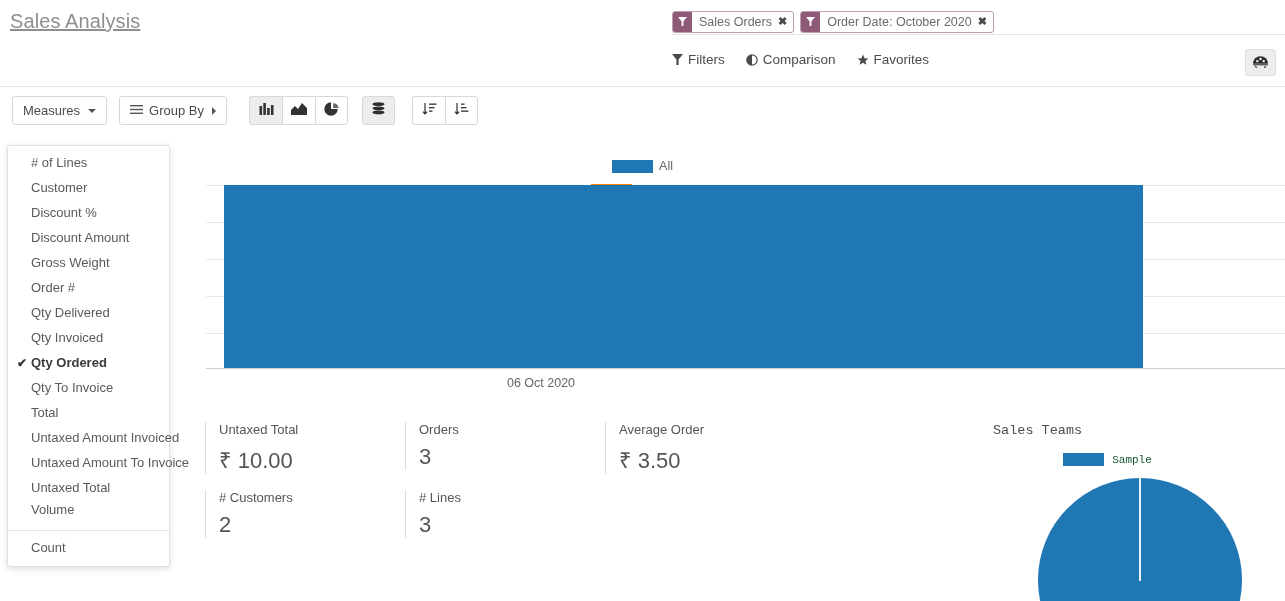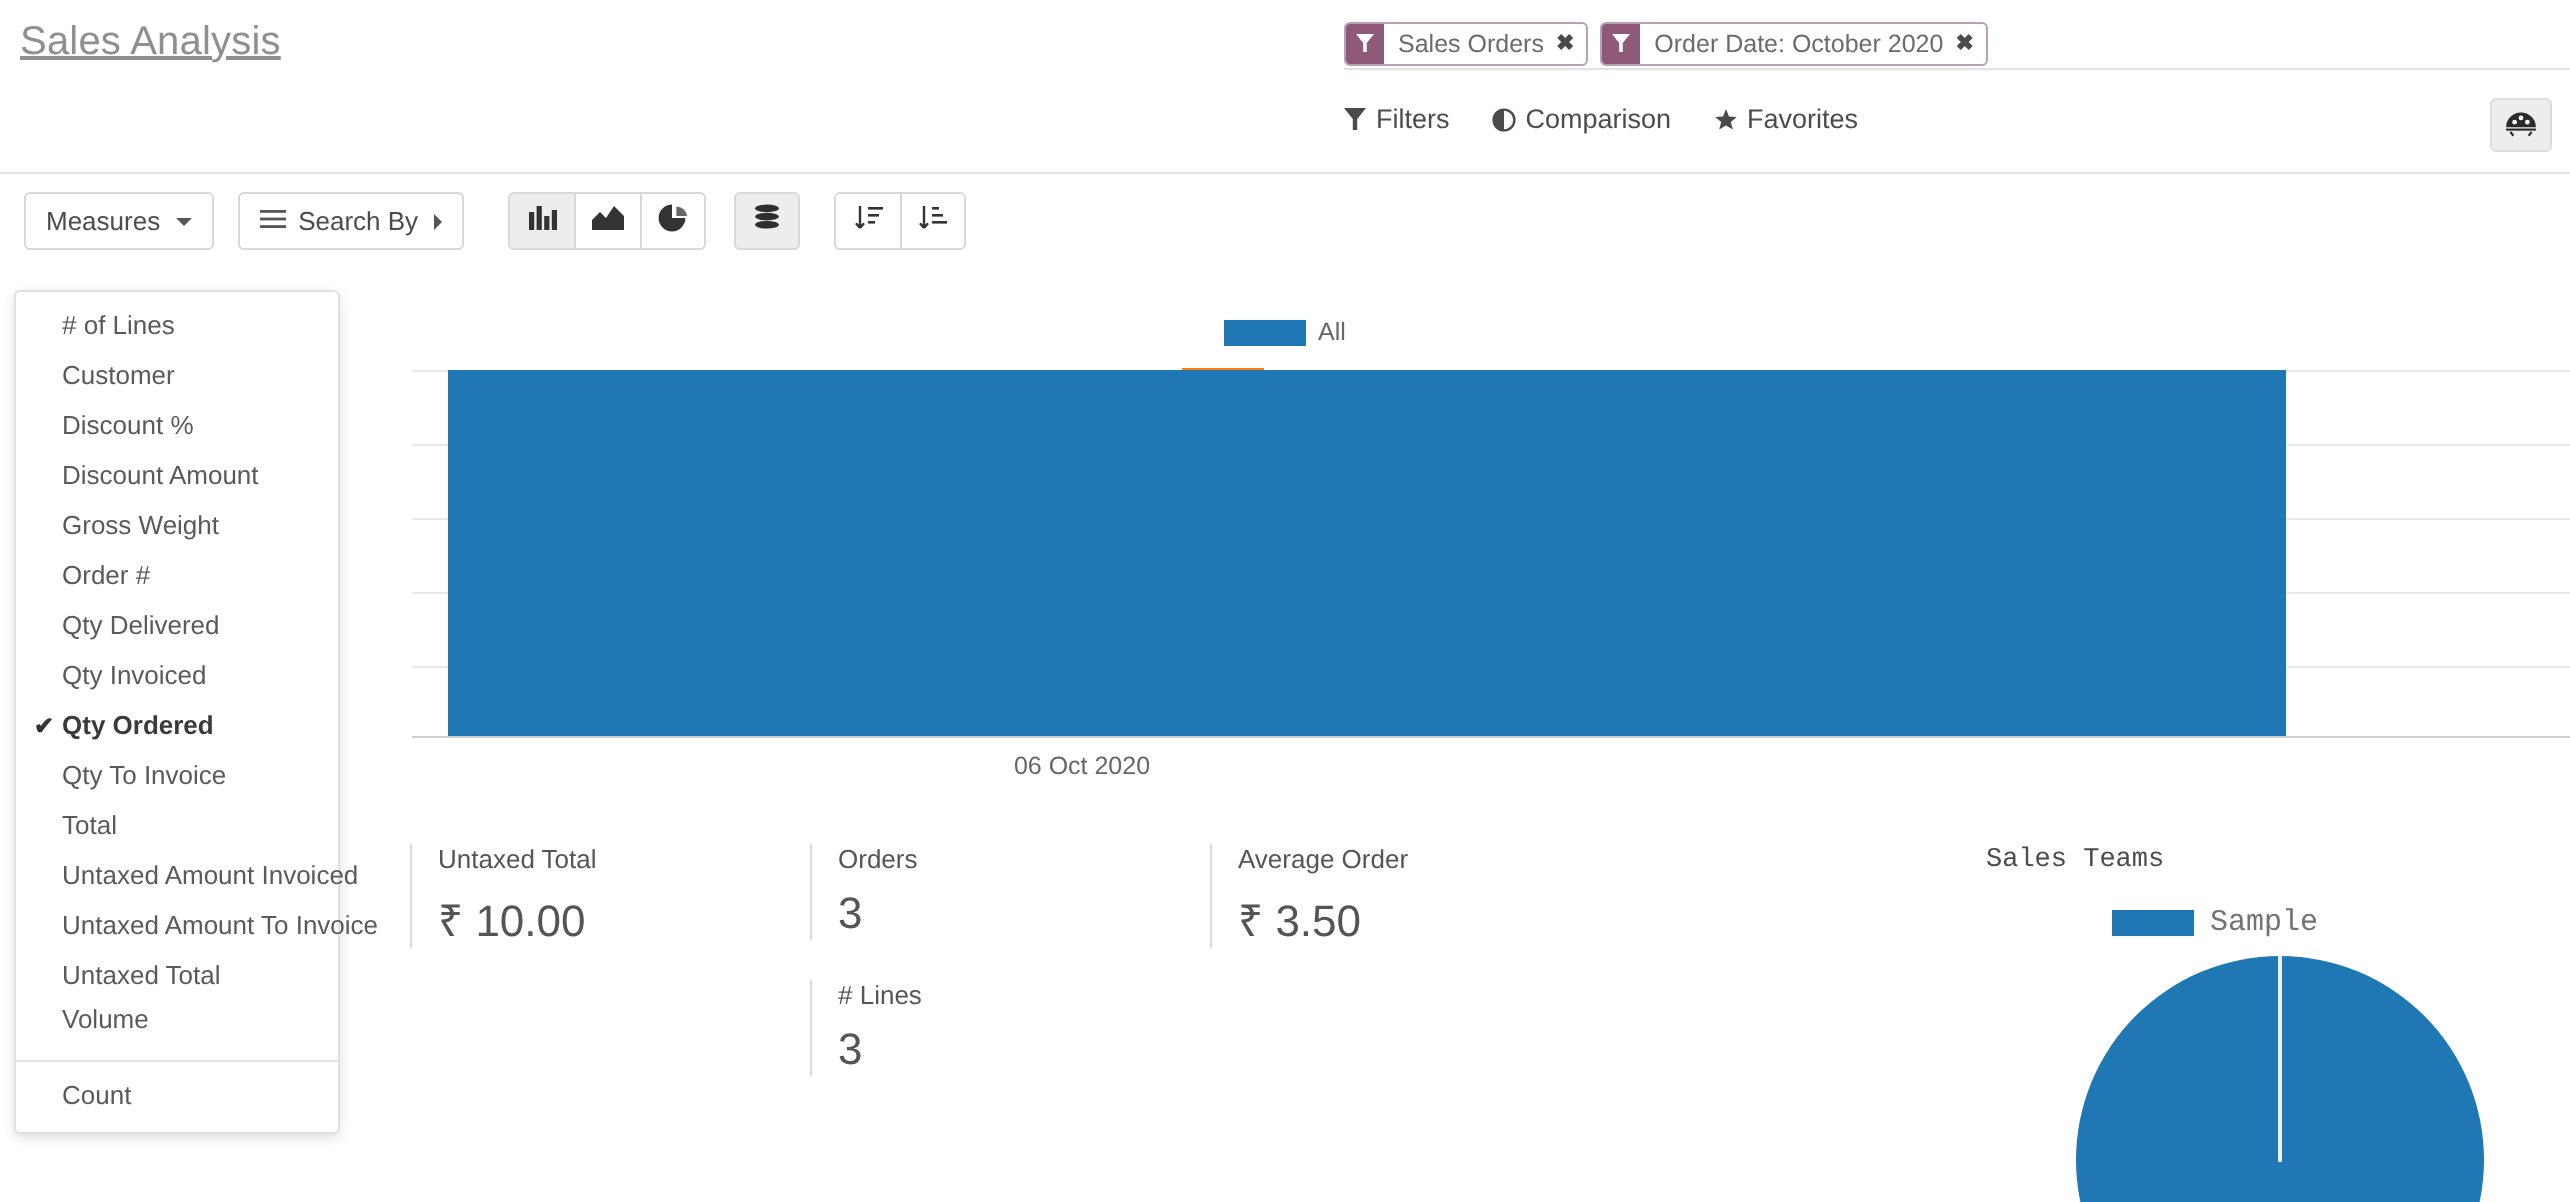--- a/index.html
+++ b/index.html
@@ -307,22 +307,22 @@
     color: #4c4c4c;
   }
   .pie-legend {
     position: absolute;
     left: 0; top: 45px;
     width: 355px;
     display: flex;
     justify-content: center;
     align-items: center;
     gap: 8px;
-    font-size: 15px;
-    color: #737373;
+    font-size: 11px;
+    color: #14532d;
   }
   .pie-circle {
     position: absolute;
     left: 108px; top: 70px;
     width: 204px; height: 204px;
     border-radius: 50%;
     background: #1f77b4;
   }
   .pie-split {
     position: absolute;
@@ -413,21 +413,21 @@
     </button>
 
     <button class="btn btn-groupby">
       <span>
         <svg width="13" height="11" viewBox="0 0 13 11" aria-hidden="true">
           <rect x="0" y="1" width="13" height="1.4" fill="#555"></rect>
           <rect x="0" y="4.8" width="13" height="1.4" fill="#555"></rect>
           <rect x="0" y="8.6" width="13" height="1.4" fill="#555"></rect>
         </svg>
       </span>
-      <span>Search By</span>
+      <span>Group By</span>
       <span class="caret-right"></span>
     </button>
 
     <div class="btn-group">
       <button class="btn active">
         <span>
           <svg width="15" height="14" viewBox="0 0 15 14" aria-hidden="true">
             <rect x="0.5" y="4" width="2.6" height="9" fill="#333"></rect>
             <rect x="4.3" y="1" width="2.6" height="12" fill="#333"></rect>
             <rect x="8.1" y="6" width="2.6" height="7" fill="#333"></rect>
@@ -587,20 +587,24 @@
       <div class="kpi-value">₹ 10.00</div>
     </div>
     <div class="kpi" style="left:405px; top:14px;">
       <div class="kpi-label">Orders</div>
       <div class="kpi-value">3</div>
     </div>
     <div class="kpi" style="left:605px; top:14px;">
       <div class="kpi-label">Average Order</div>
       <div class="kpi-value">₹ 3.50</div>
     </div>
+    <div class="kpi" style="left:205px; top:82px;">
+      <div class="kpi-label"># Customers</div>
+      <div class="kpi-value">2</div>
+    </div>
     <div class="kpi" style="left:405px; top:82px;">
       <div class="kpi-label"># Lines</div>
       <div class="kpi-value">3</div>
     </div>
 
     <div class="pie-panel">
       <div class="pie-title">Sales Teams</div>
       <div class="pie-legend">
         <span class="legend-swatch" id="sw2" style="background: rgb(31, 119, 180);"></span>
         <span>Sample</span>

